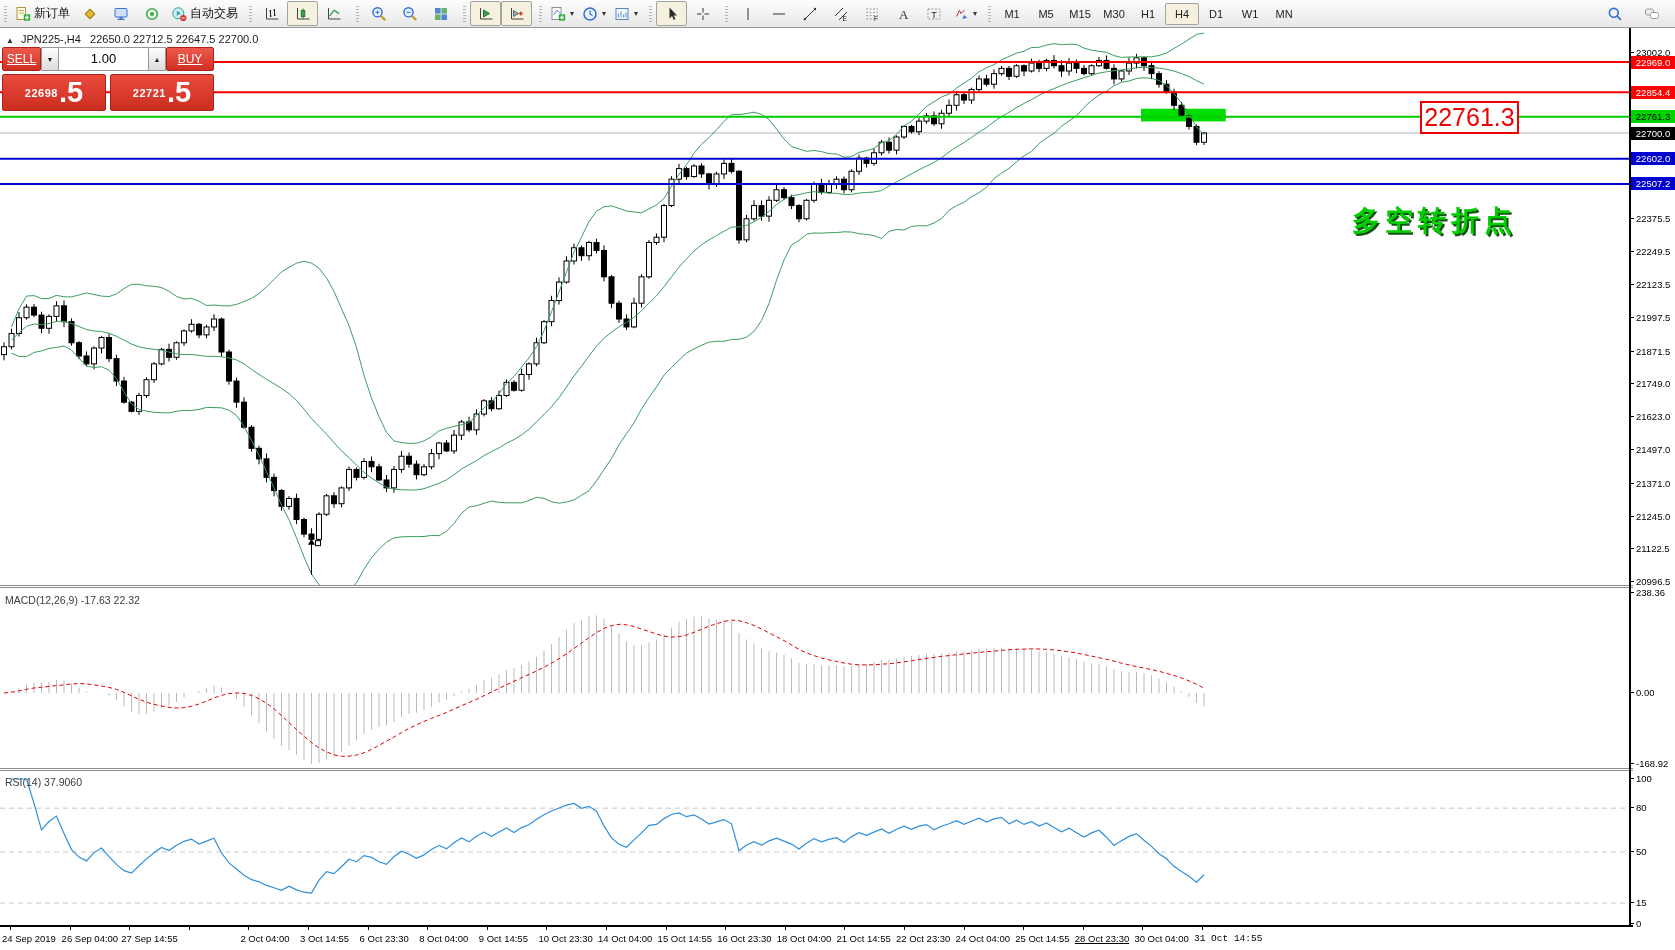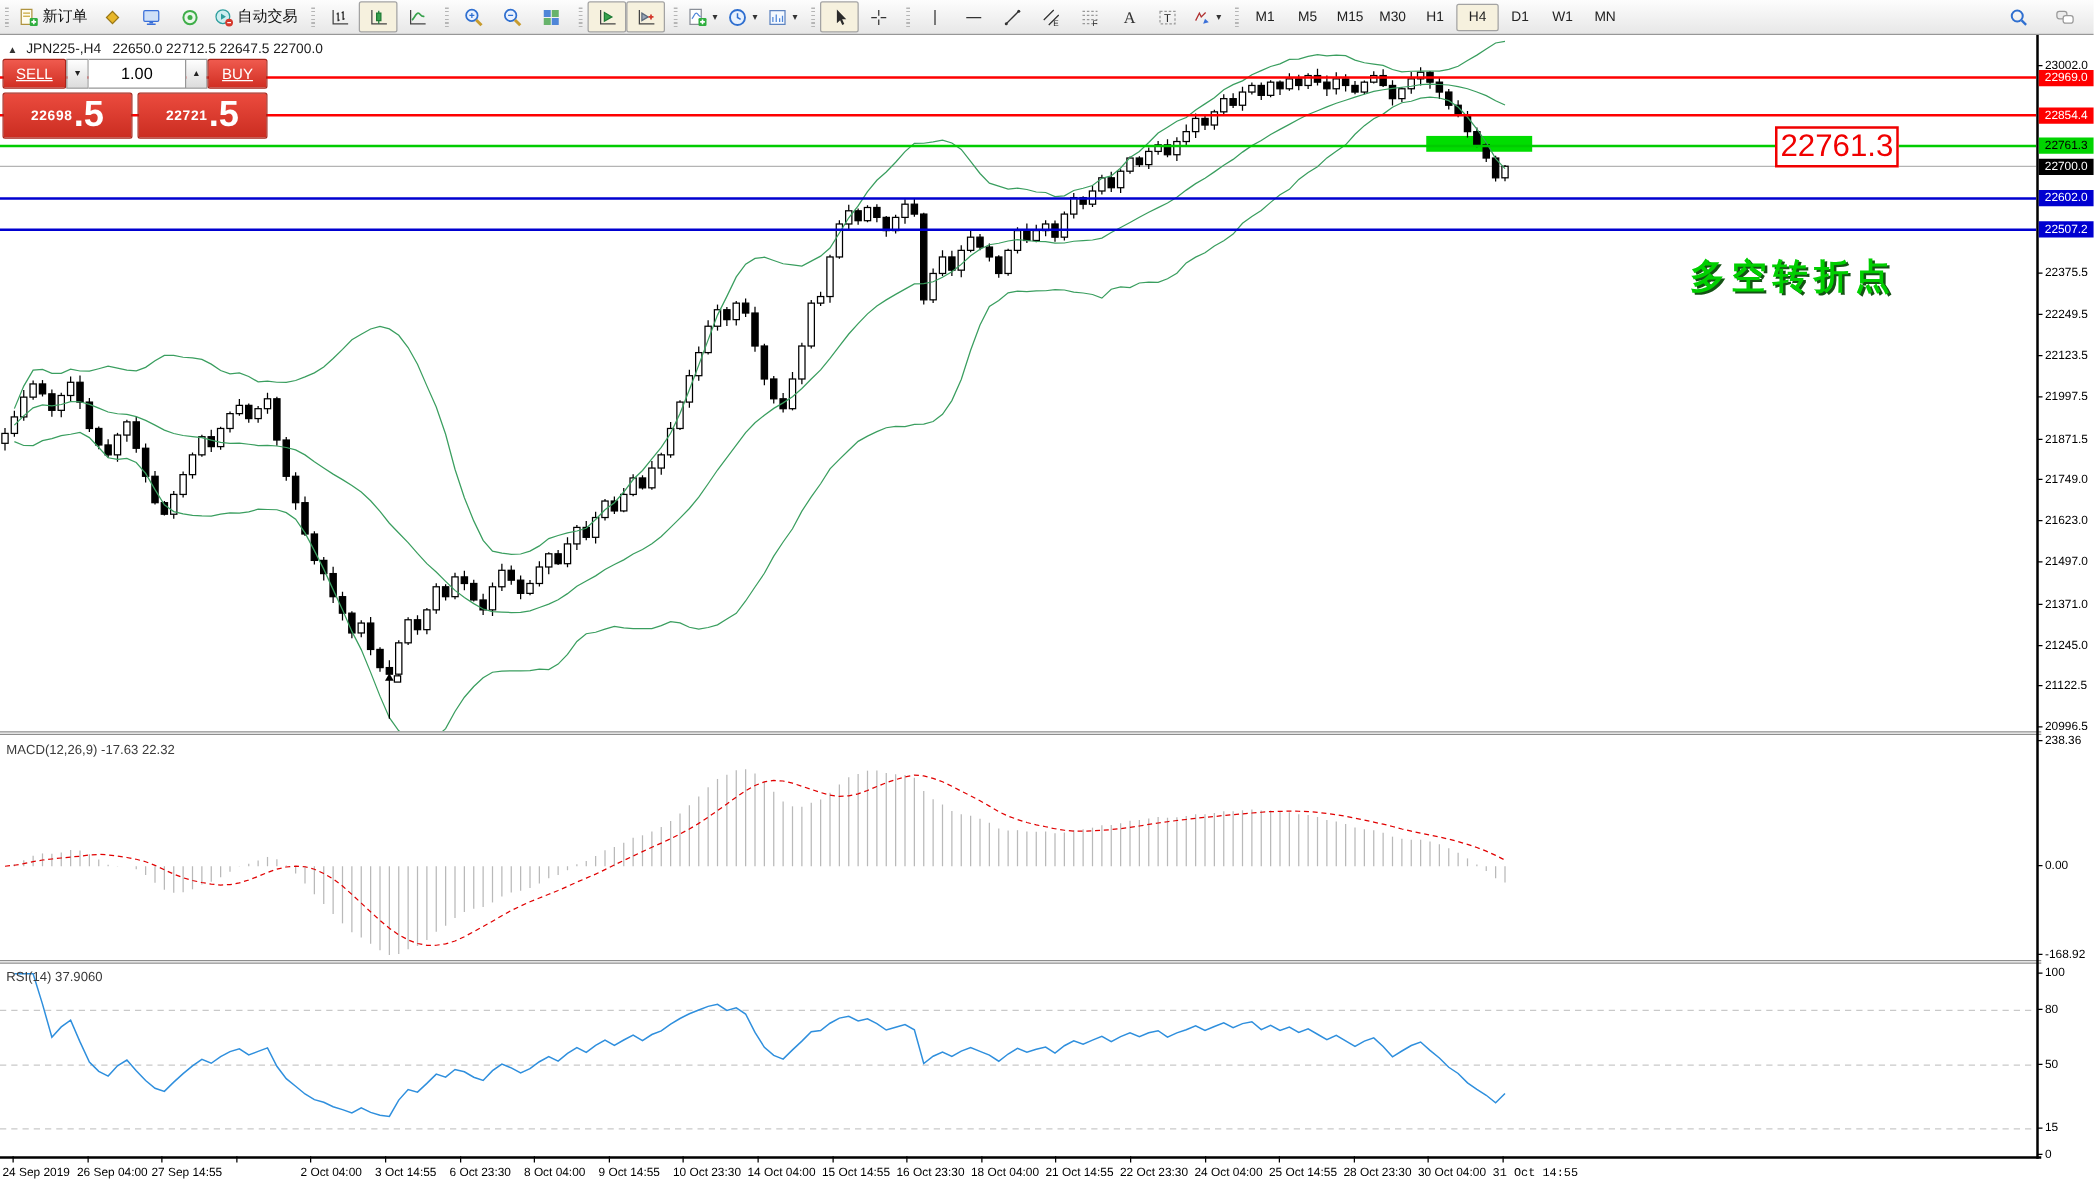--- a/index.html
+++ b/index.html
@@ -34,21 +34,21 @@
   .chip{position:absolute;left:1631px;width:44px;height:13px;font-size:9.5px;line-height:13px;
     text-align:center;z-index:5;white-space:nowrap}
   .ttick{position:absolute;top:905px;font-size:9.5px;color:#000;z-index:4;white-space:nowrap}
   .tmark{position:absolute;top:897px;width:1px;height:5px;background:#000;z-index:4}
   .ind-label{position:absolute;left:5px;font-size:10.5px;color:#3b3b3b;z-index:4;white-space:nowrap}
   
   #trade-panel{position:absolute;left:2px;top:19px;width:212px;z-index:10}
   .tp-row1{display:flex;height:24px}
   .tp-btn{background:linear-gradient(#ef5a4e,#d12f23);color:#fff;font-size:12px;display:flex;align-items:center;
     justify-content:center;text-decoration:underline;border:1px solid #a8241a;border-radius:2px;box-sizing:border-box}
-  .tp-sell{width:51px}.tp-buy{width:48px}
+  .tp-sell{width:39px}.tp-buy{width:48px}
   .tp-spin{width:18px;background:linear-gradient(#fefefe,#dcdcdc);border:1px solid #979797;display:flex;
     align-items:center;justify-content:center;font-size:7px;color:#222;box-sizing:border-box}
   .tp-vol{flex:1;border-top:1px solid #979797;border-bottom:1px solid #979797;background:#fff;text-align:center;
     font-size:13px;line-height:22px;color:#000}
   .tp-row2{display:flex;gap:4px;margin-top:3px;height:37px}
   .tp-price{flex:1;background:linear-gradient(#eb4b3e,#cb2d21);border:1px solid #a8241a;border-radius:2px;
     color:#fff;display:flex;align-items:center;justify-content:center}
   .tp-price .main{font-size:11px;font-weight:bold;letter-spacing:.5px}
   .tp-price .frac{font-size:29px;font-weight:bold;line-height:29px;margin-left:1px}
   
@@ -955,20 +955,20 @@
       <div class="ttick" style="left: 776.8px;">18 Oct 04:00</div>
       <div class="tmark" style="left: 784.8px;"></div>
       <div class="ttick" style="left: 836.4px;">21 Oct 14:55</div>
       <div class="tmark" style="left: 844.4px;"></div>
       <div class="ttick" style="left: 896px;">22 Oct 23:30</div>
       <div class="tmark" style="left: 904px;"></div>
       <div class="ttick" style="left: 955.6px;">24 Oct 04:00</div>
       <div class="tmark" style="left: 963.6px;"></div>
       <div class="ttick" style="left: 1015.2px;">25 Oct 14:55</div>
       <div class="tmark" style="left: 1023.2px;"></div>
-      <div class="ttick" style="left: 1074.8px;">28 Oct 23:30</div>
+      <div class="ttick" style="left: 1074.8px; text-decoration: underline;">28 Oct 23:30</div>
       <div class="tmark" style="left: 1082.8px;"></div>
       <div class="ttick" style="left: 1134.4px;">30 Oct 04:00</div>
       <div class="tmark" style="left: 1142.4px;"></div>
       <div class="ttick" style="left: 1194px; font-family: Liberation Mono, monospace;">31 Oct 14:55</div>
       <div class="tmark" style="left: 1202px;"></div>
     </div>
 </div>
 
 </body></html>

